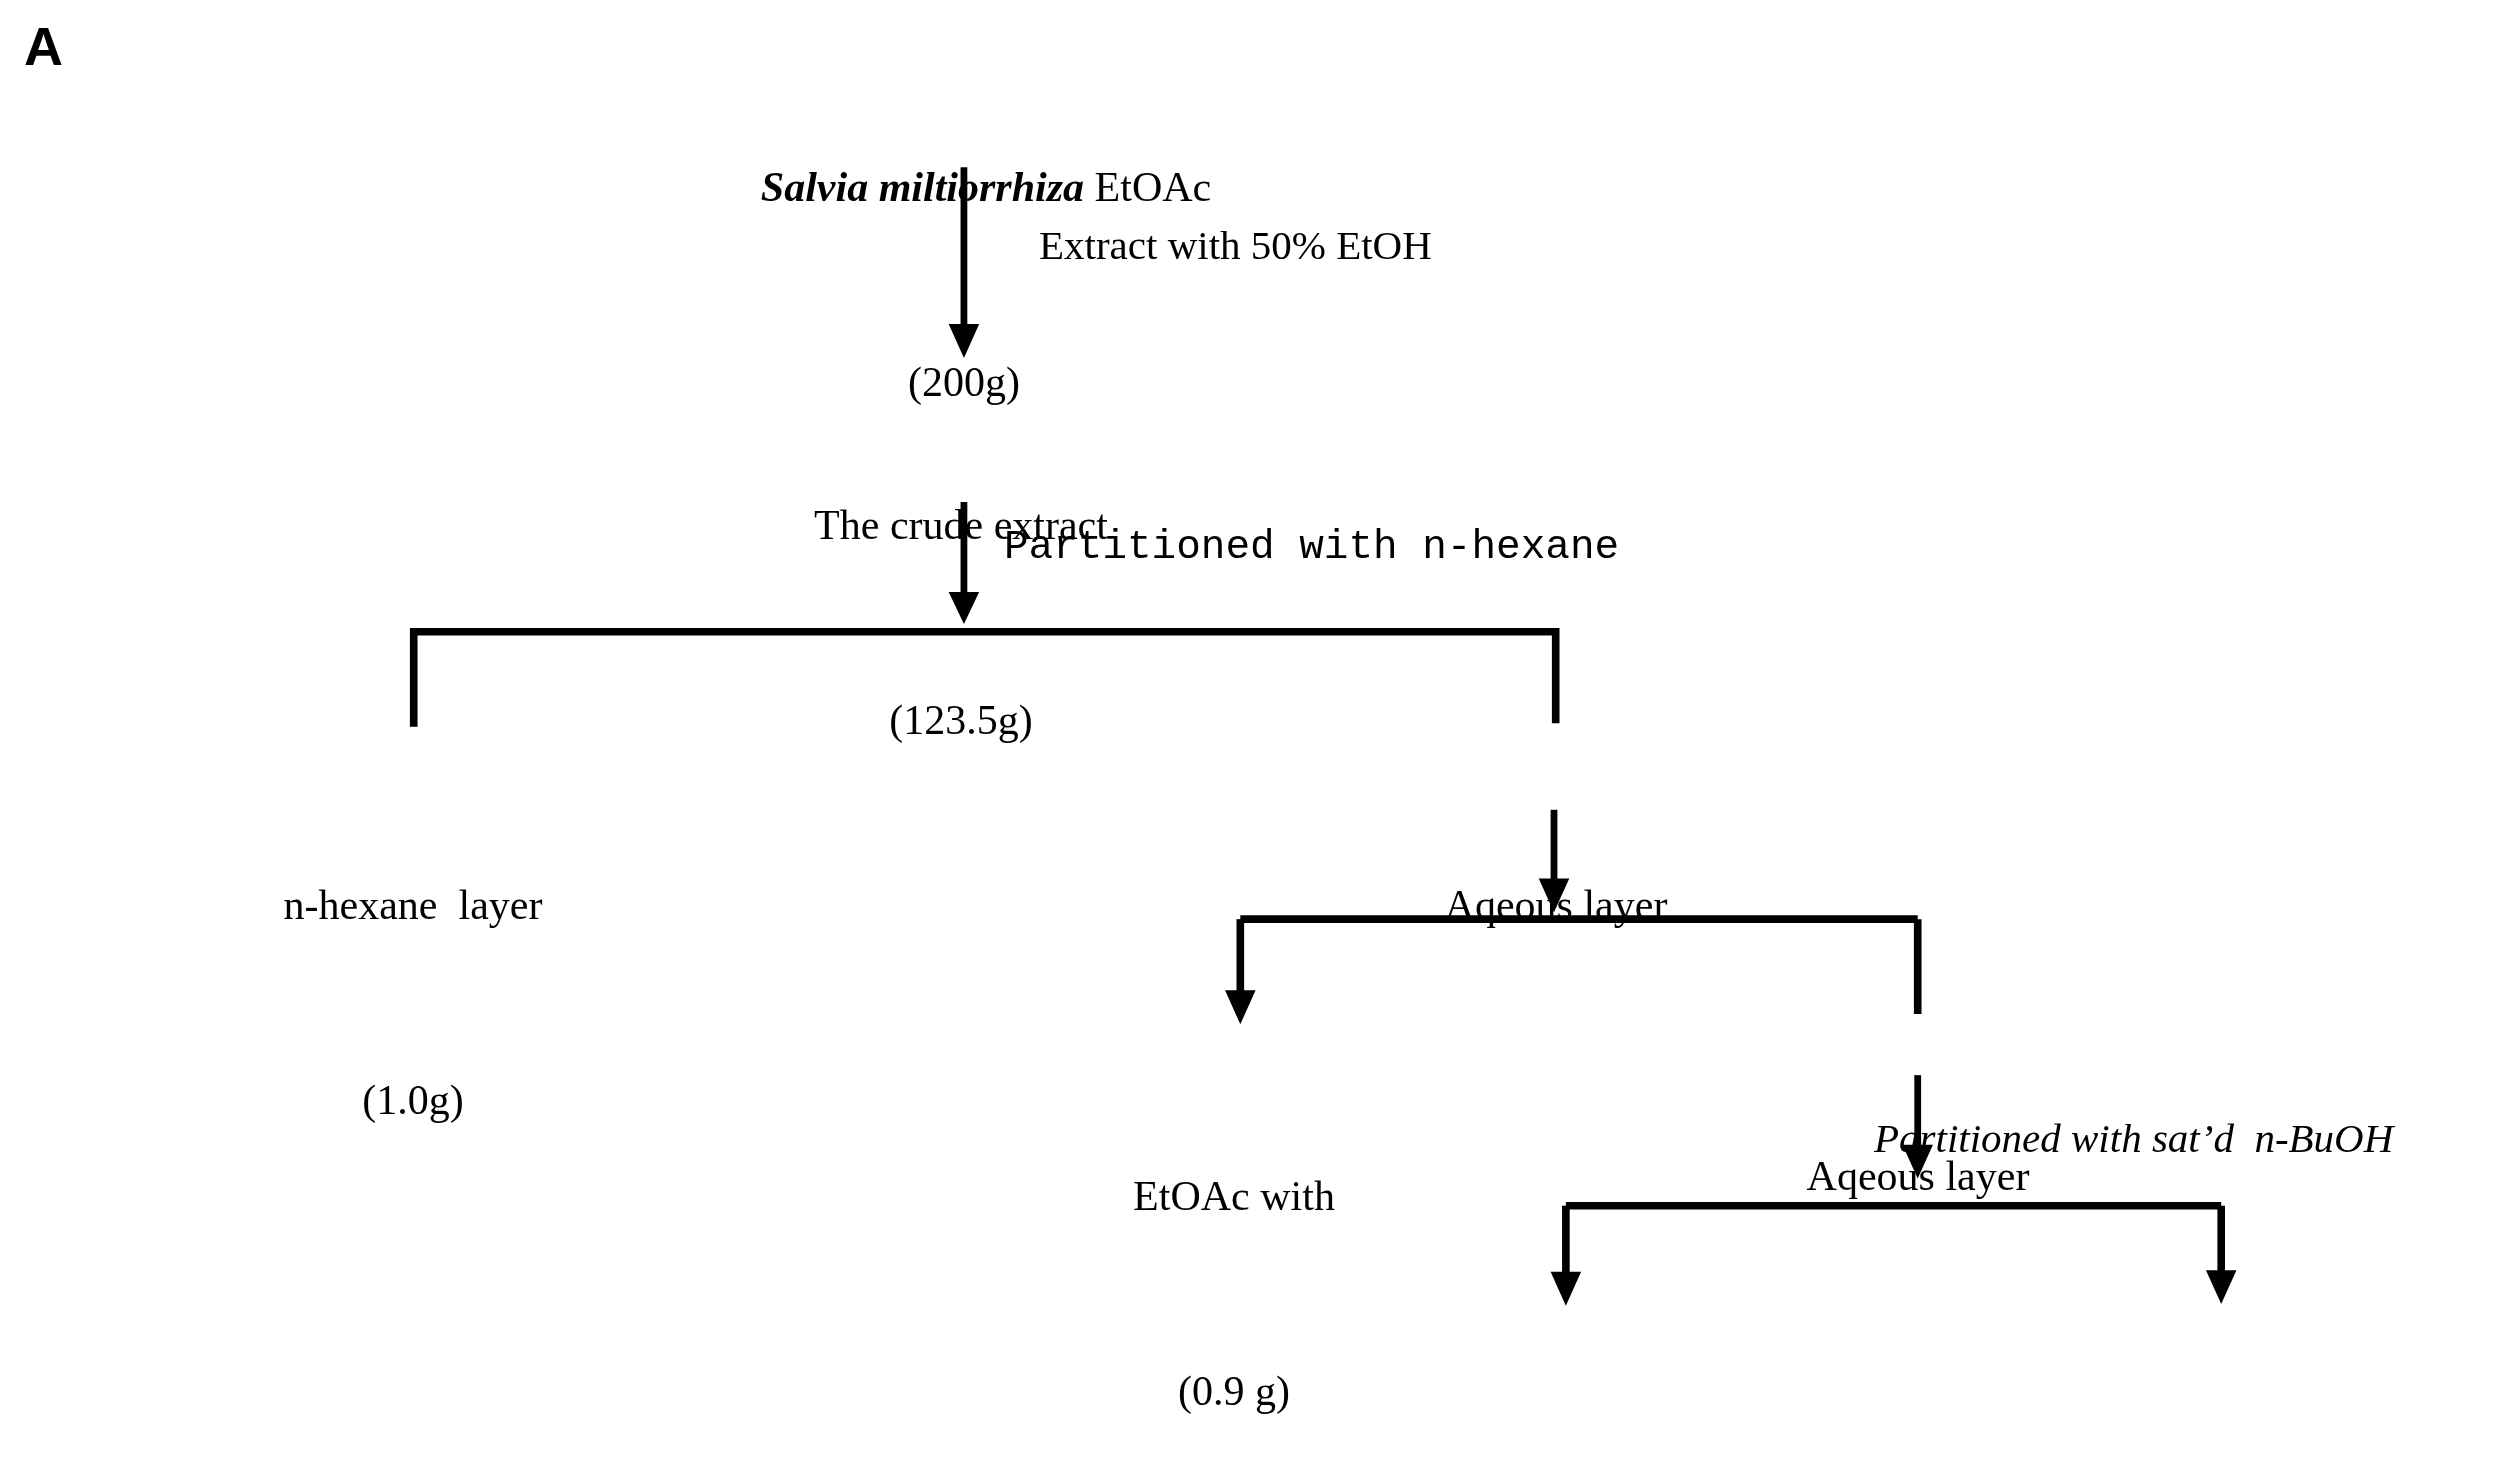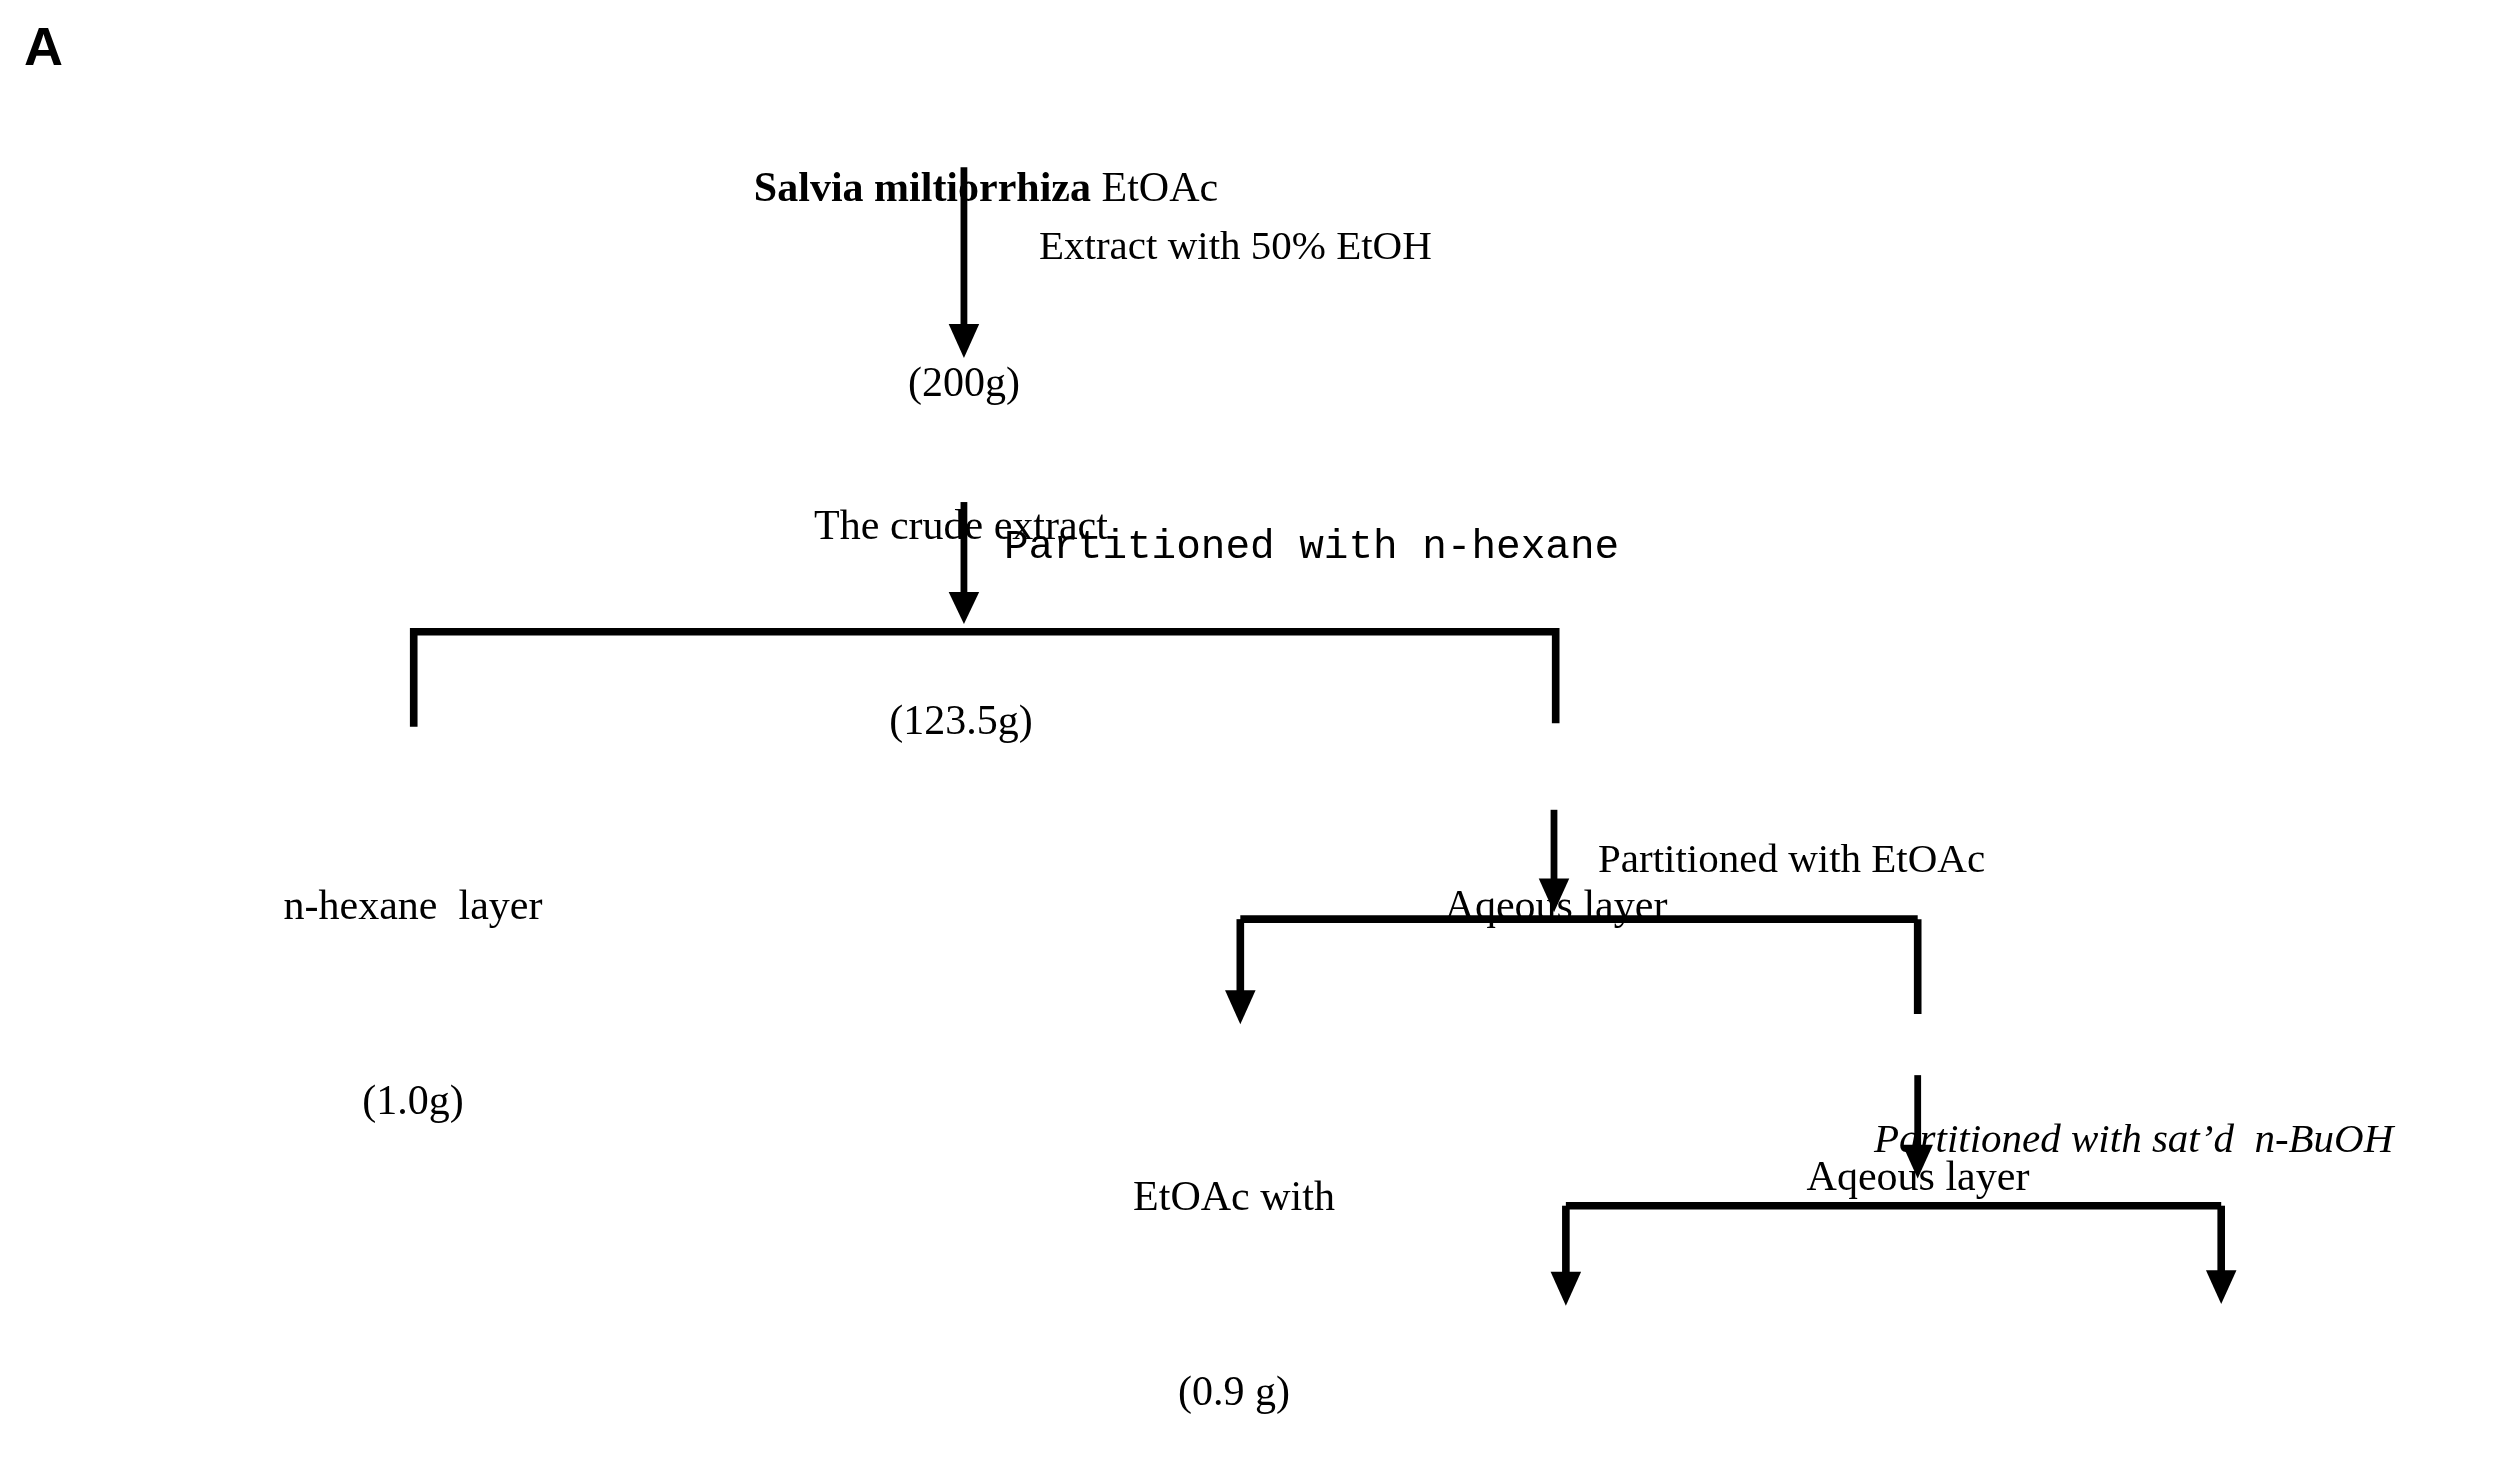--- a/index.html
+++ b/index.html
@@ -28,21 +28,21 @@
   }
   .node {
     position: absolute;
     transform: translateX(-50%);
     text-align: center;
     font-size: 42px;
     line-height: 65px;
     white-space: pre;
   }
   .node .bold { font-weight: normal; text-align: right; }
-  .node .ital { font-weight: bold; margin-left: 44px; }
+  .node .ital { font-style: italic; font-weight: bold; margin-left: 44px; }
   .edge-label {
     position: absolute;
     font-size: 41px;
     line-height: 46px;
     white-space: pre;
     text-align: right;
   }
 </style>
 </head>
 <body>
@@ -126,17 +126,16 @@
     
   </div>
 
   <div class="node" style="left:2209px; top:1331px;">
     <div class="bold"><span>H</span><span>O layer</span></div>
     
   </div>
 
   <div class="edge-label" style="left:1039px; top:222px;">Extract with 50% EtOH</div>
   <div class="edge-label" style="left:1004px; top:524px;font-family:Liberation Mono, monospace;">Partitioned with n-hexane</div>
-  <div class="edge-label" style="left:1598px; top:835px;">Partitioned with EtOAc</div>
   <div class="edge-label" style="left:1874px; top:1115px;font-style:italic;">Partitioned with sat’d  n-BuOH</div>
 
 </div>
 
 
 </body></html>

